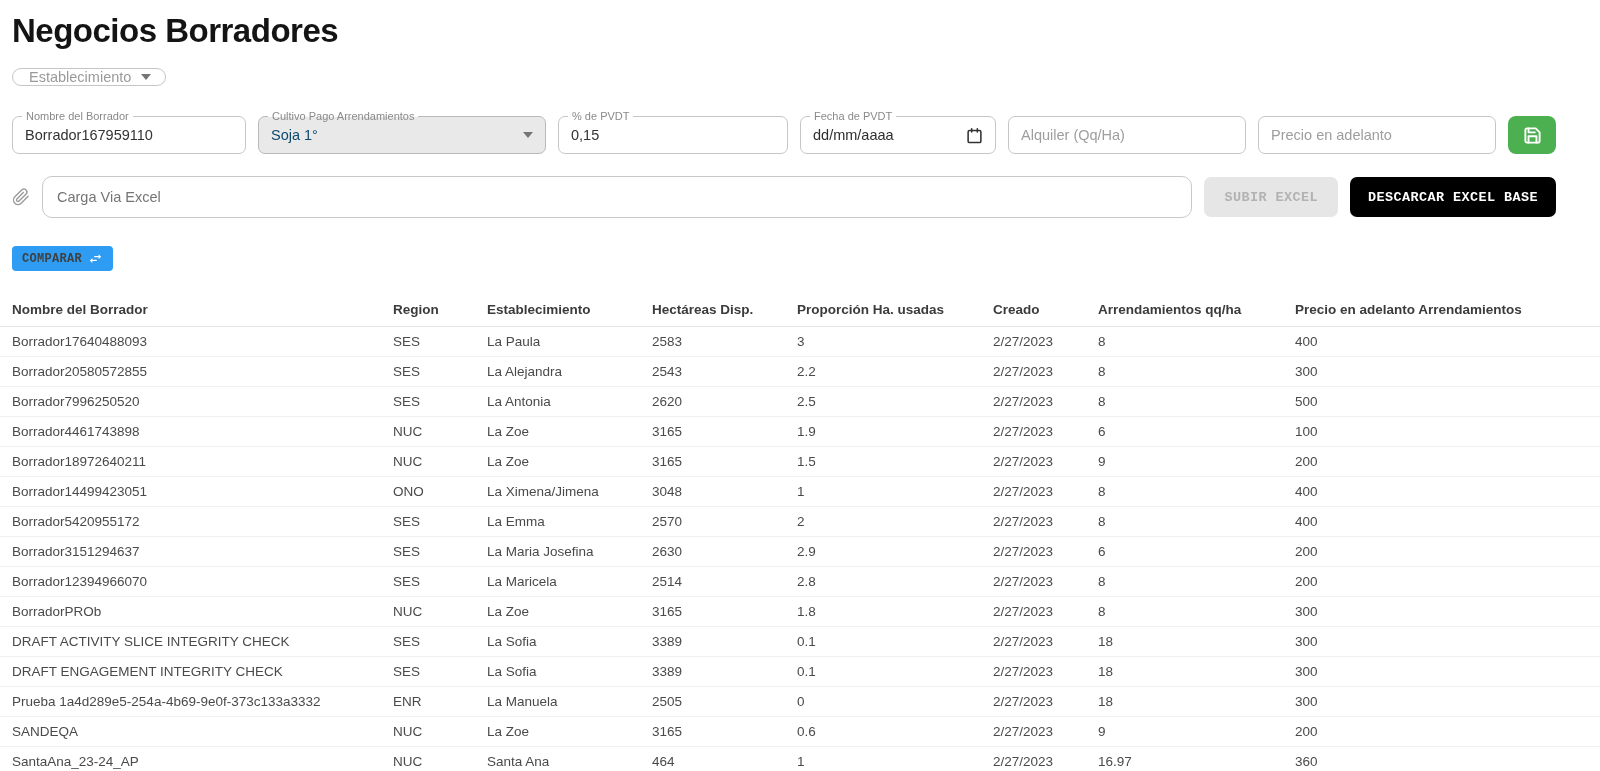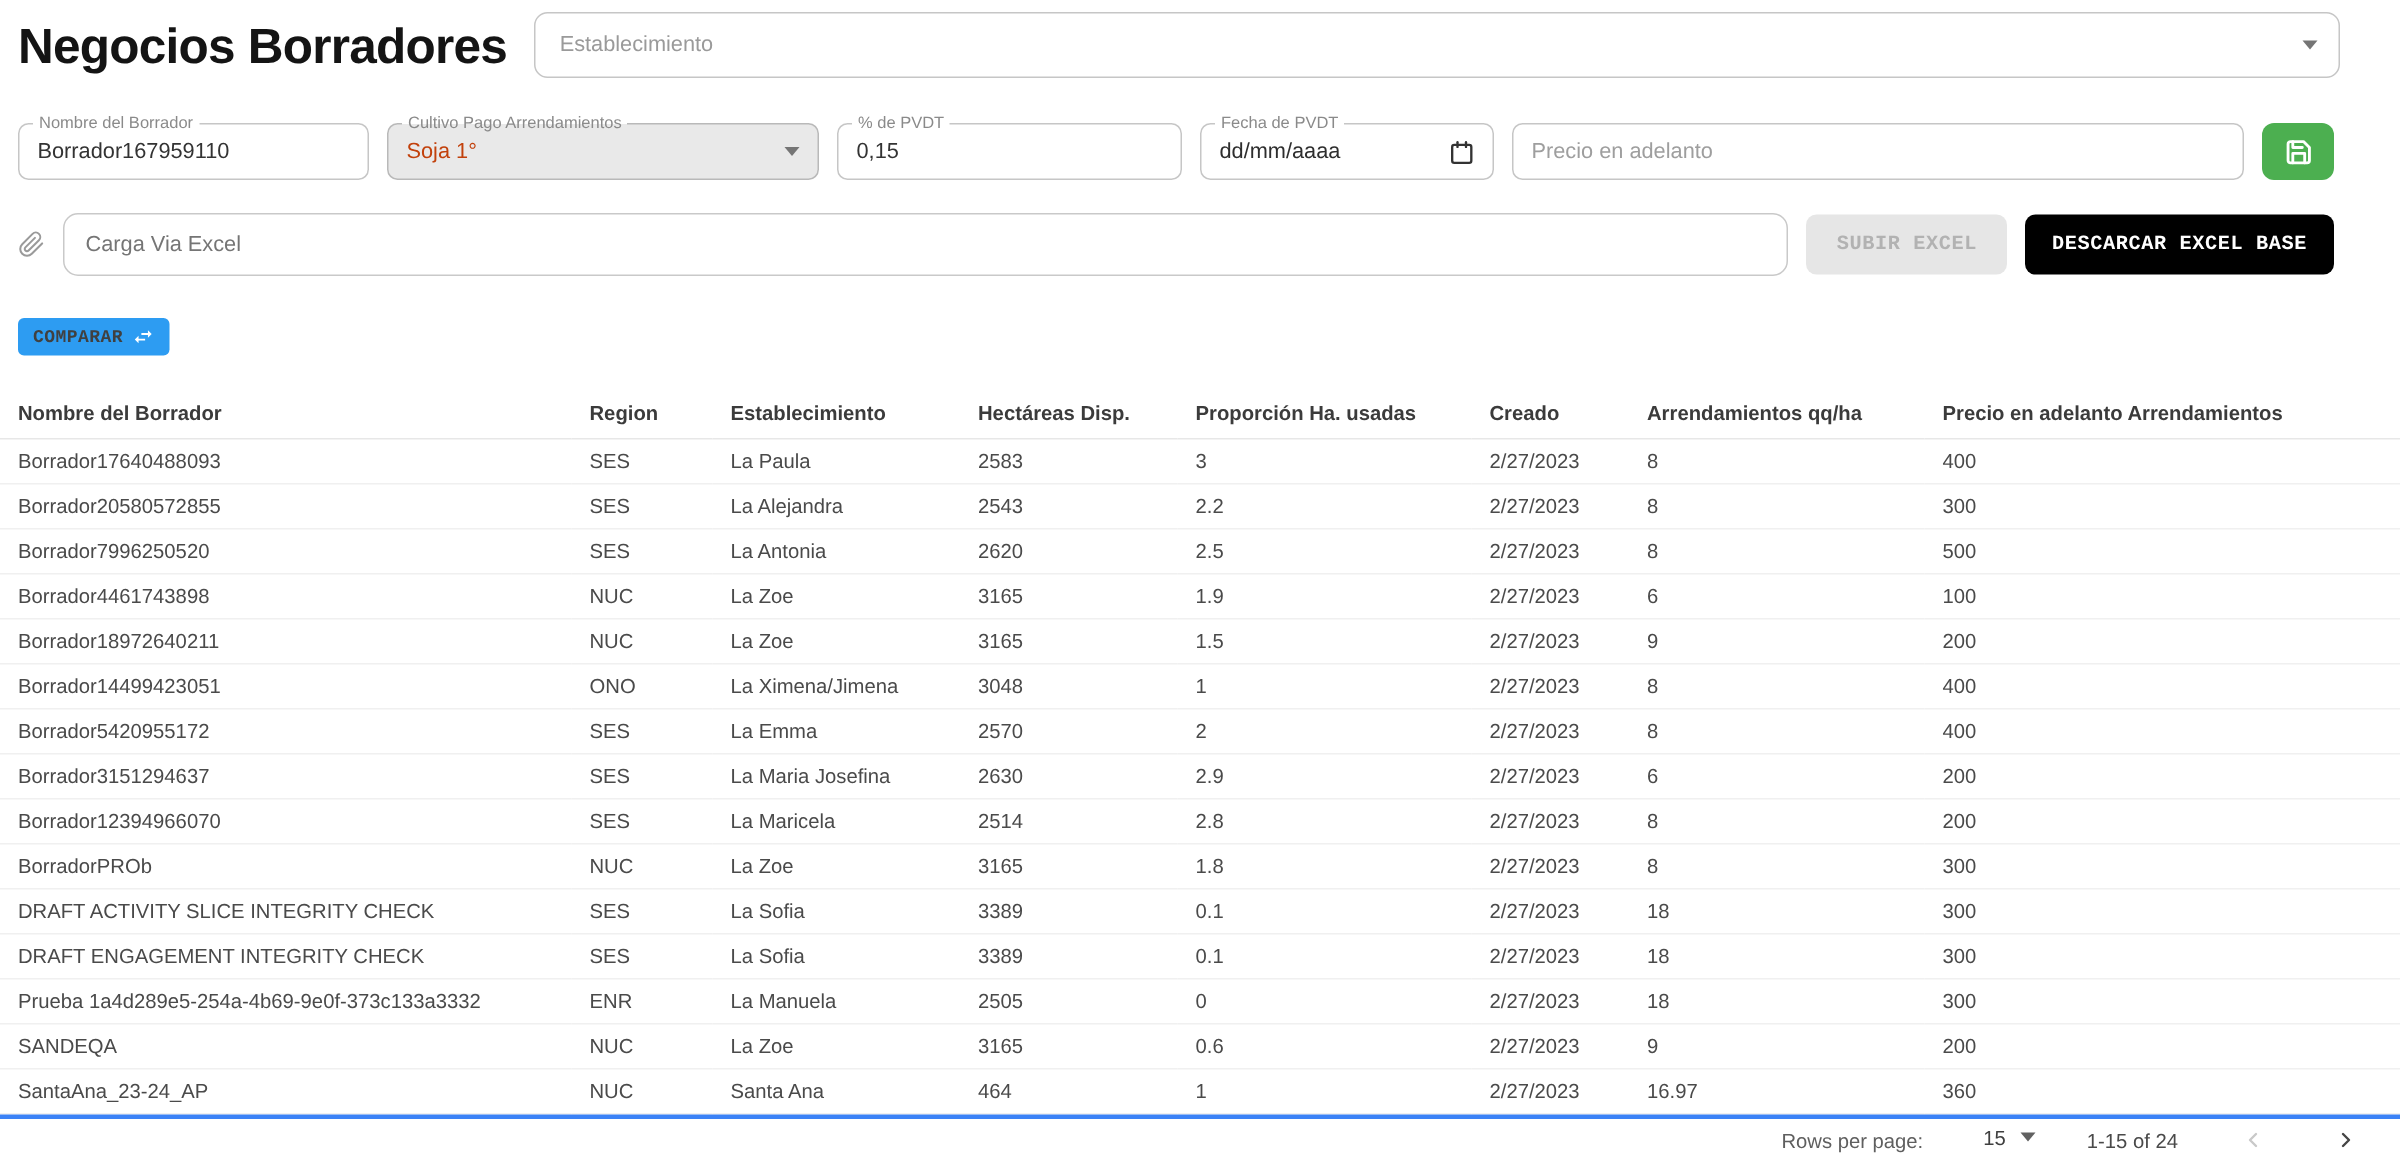--- a/index.html
+++ b/index.html
@@ -1,35 +1,35 @@
 <!DOCTYPE html>
 <html><head>
 <meta charset="utf-8">
 <style>
   * { margin:0; padding:0; box-sizing:border-box; }
   html,body { width:1600px; height:771px; background:#fff; overflow:hidden; }
   body { font-family:"Liberation Sans", sans-serif; color:#333; display:flex; flex-direction:column; }
 
   
-  .top-row { display:flex; align-items:flex-start; gap:18px; padding:8px 40px 0 12px; }
+  .top-row { display:flex; align-items:flex-start; gap:18px; padding:8px 40px 0 12px;flex-direction:column; }
   .page-title { font-size:33px; font-weight:700; color:#141414; letter-spacing:-0.5px; white-space:nowrap; padding-top:4px; }
   .estab-field { position:relative; flex:1; height:44px; border:1px solid #c6c6c6; border-radius:9px; display:flex; align-items:center; padding:0 34px 0 16px; background:#fff; cursor:text; }
   .estab-field .ph { color:#9a9a9a; font-size:14.5px; }
   .caret { width:0; height:0; border-left:5px solid transparent; border-right:5px solid transparent; border-top:6px solid #757575; }
   .estab-field .caret { position:absolute; right:14px; top:50%; transform:translateY(-50%); }
 
   
   .filter-row { display:flex; gap:12px; padding:0 44px 0 12px; margin-top:30px; align-items:stretch; }
   .ffield { position:relative; border:1px solid #c6c6c6; border-radius:7px; height:38px; display:flex; align-items:center; padding:0 12px; background:#fff; }
   .ffield .flabel { position:absolute; top:0; left:9px; transform:translateY(-54%); font-size:11px; color:#8a8a8a; background:#fff; padding:0 4px; white-space:nowrap; line-height:1; }
   .ffield input { border:none; outline:none; font-size:14.5px; color:#333; width:100%; background:transparent; font-family:inherit; }
   .ffield input::placeholder, .plain input::placeholder { color:#9e9e9e; }
   .ffield.gray { background:#e9e9e9; border-color:#b9b9b9; cursor:pointer; }
   .ffield.gray .flabel { background:linear-gradient(to bottom,#ffffff 53%,#e9e9e9 47%); }
-  .select-value { font-size:14.5px; color:#c2410c; }
+  .select-value { font-size:14.5px; color:#0c4a6e; }
   .ffield .caret-right { position:absolute; right:12px; top:50%; transform:translateY(-50%); }
   .plain { border:1px solid #c6c6c6; border-radius:7px; height:38px; display:flex; align-items:center; padding:0 12px; background:#fff; }
   .plain input { border:none; outline:none; width:100%; font-size:14.5px; font-family:inherit; }
   .w-nombre { flex:0 0 234px; }
   .w-cultivo { flex:0 0 288px; }
   .w-pvdt { flex:0 0 230px; }
   .w-fecha { flex:0 0 196px; }
   .w-flex { flex:1; }
   .date-value { font-size:14.5px; color:#2e2e2e; }
   .cal-wrap { margin-left:auto; display:flex; }
@@ -92,20 +92,23 @@
   <div class="ffield w-fecha">
     <span class="flabel">Fecha de PVDT</span>
     <span class="date-value">dd/mm/aaaa</span>
     <span class="cal-wrap">
       <svg width="17" height="17" viewBox="0 0 24 24" fill="none" stroke="#333" stroke-width="2.2" stroke-linecap="round">
           <rect x="3" y="5" width="18" height="17" rx="2"></rect>
           <line x1="8" y1="2.5" x2="8" y2="7"></line>
           <line x1="16" y1="2.5" x2="16" y2="7"></line>
         </svg>
     </span>
+  </div>
+  <div class="plain w-flex">
+    <input placeholder="Alquiler (Qq/Ha)" style="">
   </div>
   <div class="plain w-flex">
     <input placeholder="Precio en adelanto" style="">
   </div>
   <button class="btn-save">
     <span style="display:flex">
       <svg width="19" height="19" viewBox="0 0 24 24" fill="none" stroke="#fff" stroke-width="2.4" stroke-linejoin="round" stroke-linecap="round">
           <path d="M19 21H5a2 2 0 0 1-2-2V5a2 2 0 0 1 2-2h11l5 5v11a2 2 0 0 1-2 2z"></path>
           <polyline points="17 21 17 13 7 13 7 21"></polyline>
           <polyline points="7 3 7 8 15 8"></polyline>

